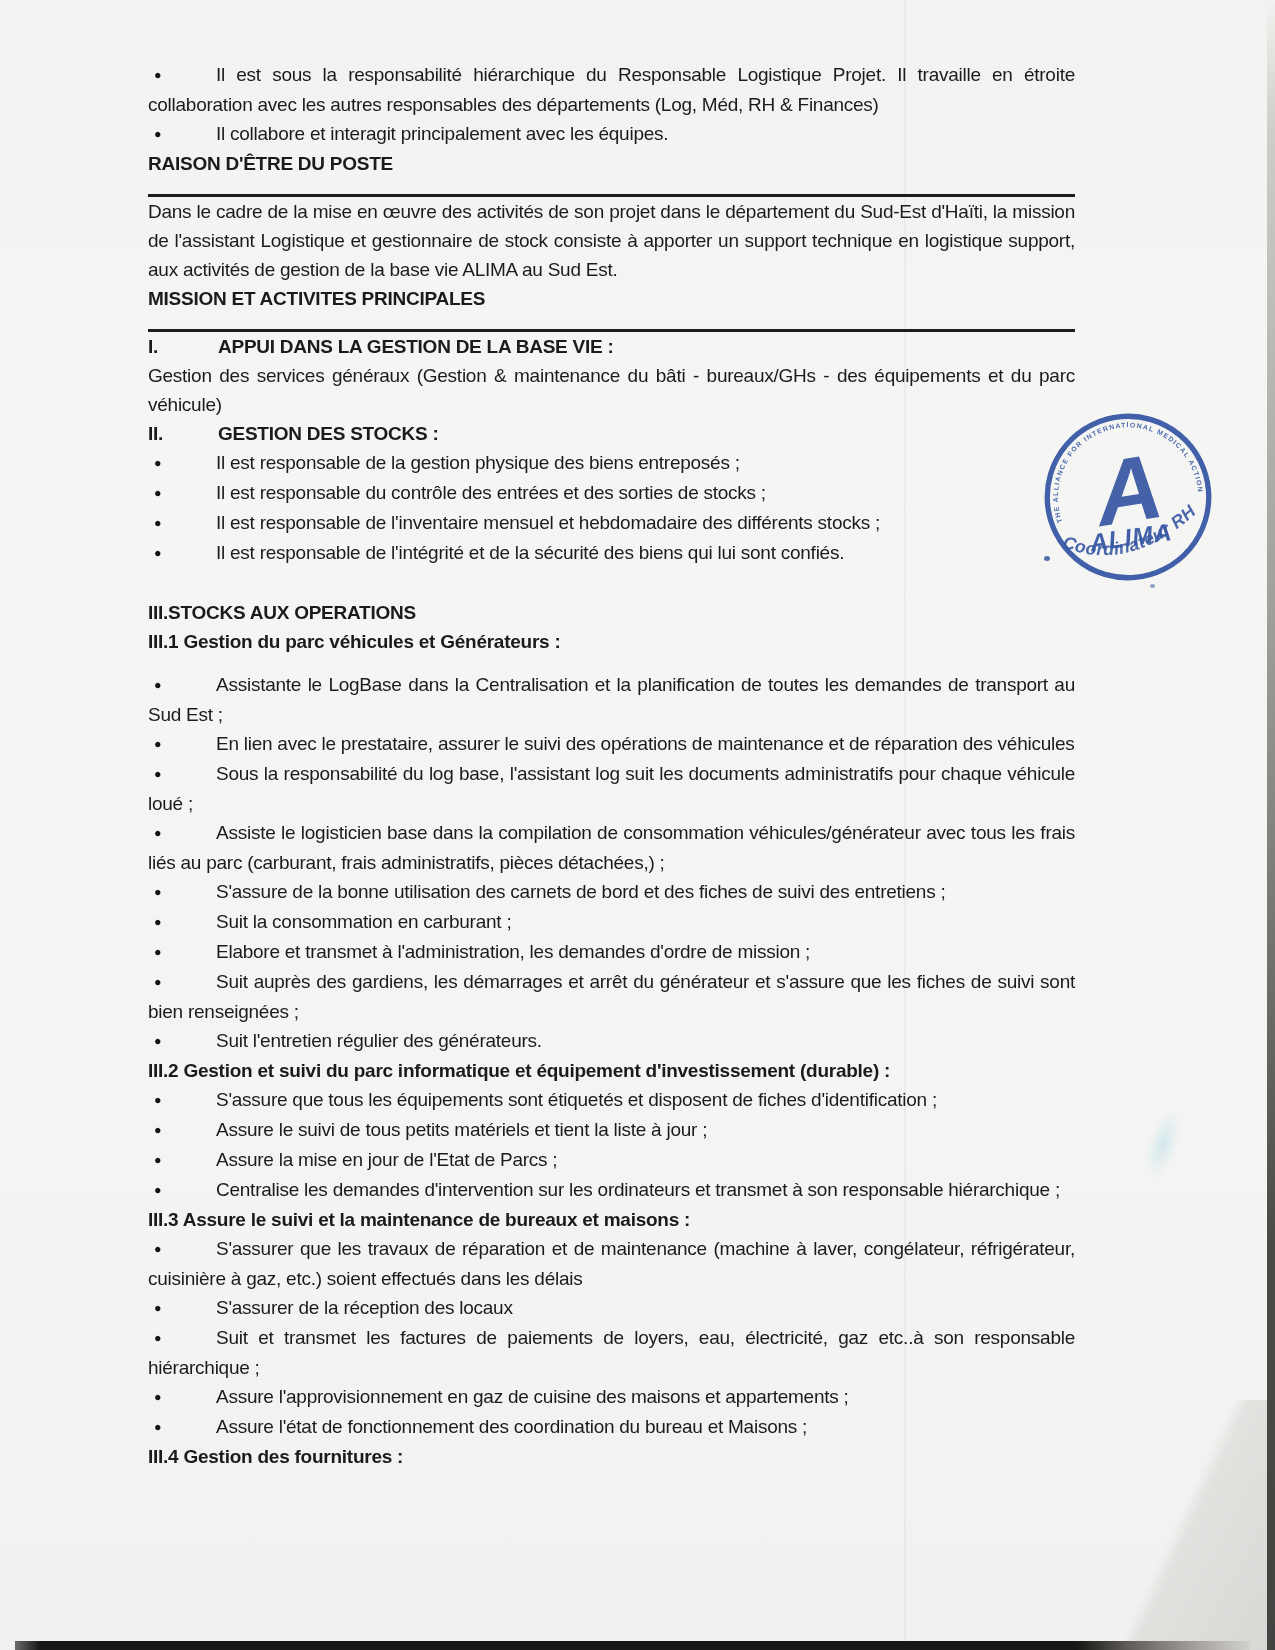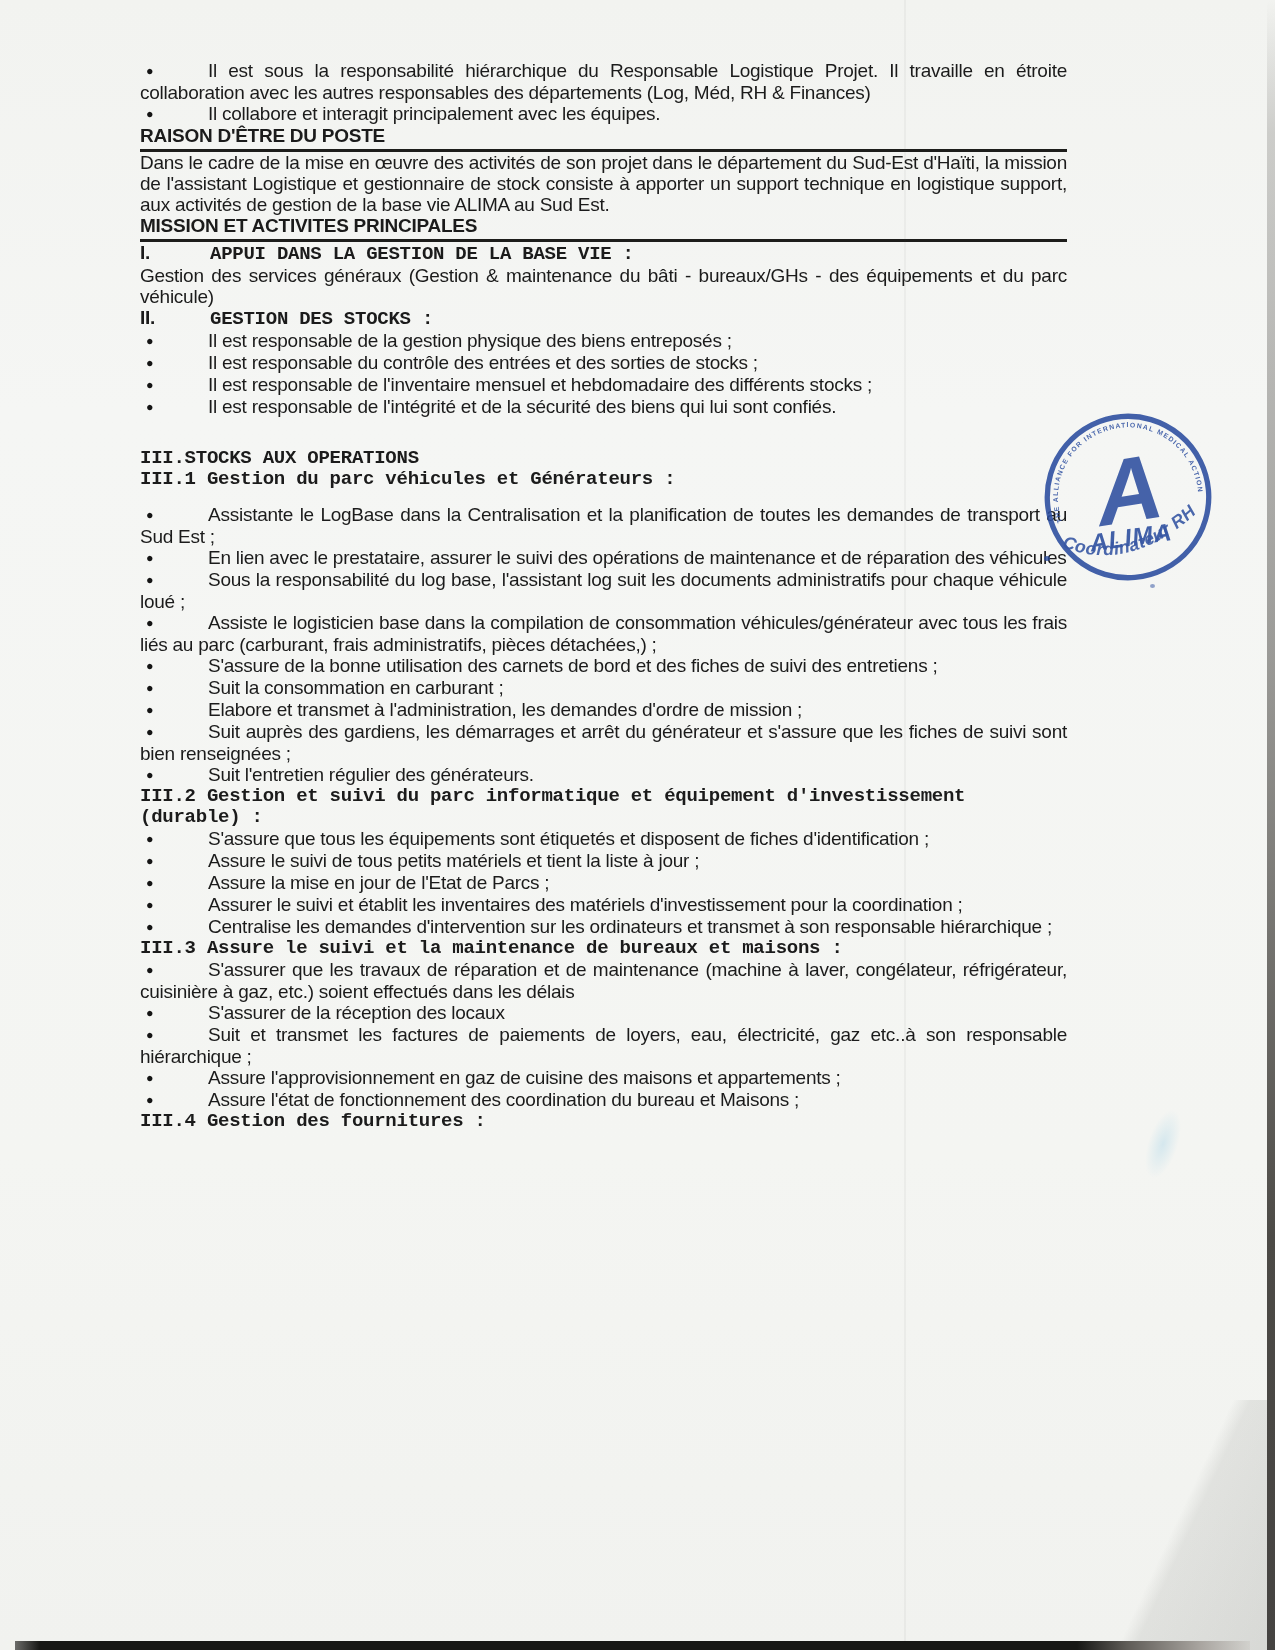--- a/index.html
+++ b/index.html
@@ -5,35 +5,35 @@
   html,body{margin:0;padding:0;background:#888;}
   .page{
     position:relative;
     width:1275px;height:1650px;
     background:linear-gradient(180deg,#f2f3f0 0%,#f5f6f4 25%,#f4f5f2 70%,#f1f2ef 100%);
     font-family:"Liberation Sans",sans-serif;
     color:#1b1b1b;
     overflow:hidden;
   }
   .col{
-    position:absolute;left:140px;top:60px;width:927px;
-    font-size:19px;line-height:21px;letter-spacing:-0.25px;
+    position:absolute;left:148px;top:60px;width:927px;
+    font-size:19px;line-height:29px;letter-spacing:-0.25px;
   }
   .col p{margin:0;}
   .jus{text-align:justify;}
   .mark{
     display:inline-block;width:62px;padding-left:6px;
     font-size:12.5px;vertical-align:2px;color:#141414;
   }
   .num{display:inline-block;width:70px;font-weight:bold;}
-  .bold{font-weight:bold;font-family:Liberation Mono, monospace;}
+  .bold{font-weight:bold;}
   .hu{
     font-weight:bold;
     border-bottom:3px solid #1d1d1b;
-    padding-bottom:3px;margin-bottom:3px;
+    padding-bottom:16px;margin-bottom:3px;
   }
   .sp30{height:30px;}
   .sp14{height:14px;}
 
   
   .stamp{
     position:absolute;left:1043px;top:412px;width:170px;height:170px;
     transform:rotate(-5deg);
     opacity:.93;
   }
@@ -110,21 +110,20 @@
     <p class="li jus"><span class="mark">●</span><span>Suit la consommation en carburant ;</span></p>
     <p class="li jus"><span class="mark">●</span><span>Elabore et transmet à l'administration, les demandes d'ordre de mission ;</span></p>
     <p class="li jus"><span class="mark">●</span><span>Suit auprès des gardiens, les démarrages et arrêt du générateur et s'assure que les fiches de suivi sont bien renseignées ;</span></p>
     <p class="li jus"><span class="mark">●</span><span>Suit l'entretien régulier des générateurs.</span></p>
 
     <p class="bold">III.2 Gestion et suivi du parc informatique et équipement d'investissement (durable) :</p>
 
     <p class="li jus"><span class="mark">●</span><span>S'assure que tous les équipements sont étiquetés et disposent de fiches d'identification ;</span></p>
     <p class="li jus"><span class="mark">●</span><span>Assure le suivi de tous petits matériels et tient la liste à jour ;</span></p>
     <p class="li jus"><span class="mark">●</span><span>Assure la mise en jour de l'Etat de Parcs ;</span></p>
-    <p class="li jus"><span class="mark">●</span><span>Assurer le suivi et établit les inventaires des matériels d'investissement pour la coordination ;</span></p>
     <p class="li jus"><span class="mark">●</span><span>Centralise les demandes d'intervention sur les ordinateurs et transmet à son responsable hiérarchique ;</span></p>
 
     <p class="bold">III.3 Assure le suivi et la maintenance de bureaux et maisons :</p>
 
     <p class="li jus"><span class="mark">●</span><span>S'assurer que les travaux de réparation et de maintenance (machine à laver, congélateur, réfrigérateur, cuisinière à gaz, etc.) soient effectués dans les délais</span></p>
     <p class="li jus"><span class="mark">●</span><span>S'assurer de la réception des locaux</span></p>
     <p class="li jus"><span class="mark">●</span><span>Suit et transmet les factures de paiements de loyers, eau, électricité, gaz etc..à son responsable hiérarchique ;</span></p>
     <p class="li jus"><span class="mark">●</span><span>Assure l'approvisionnement en gaz de cuisine des maisons et appartements ;</span></p>
     <p class="li jus"><span class="mark">●</span><span>Assure l'état de fonctionnement des coordination du bureau et Maisons ;</span></p>
 

